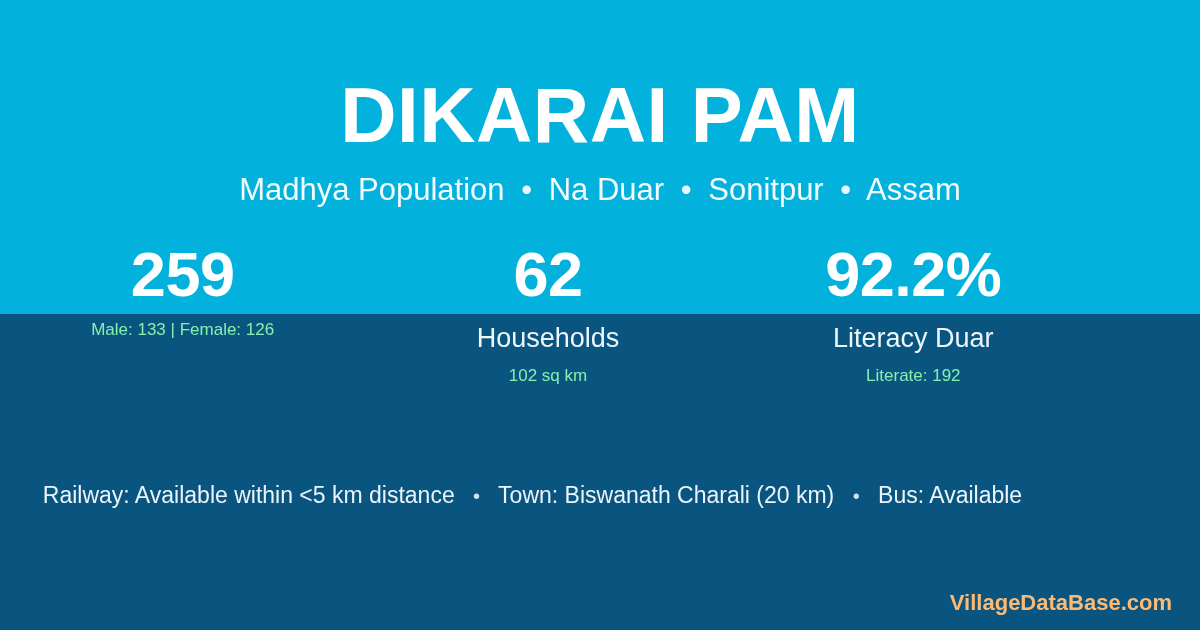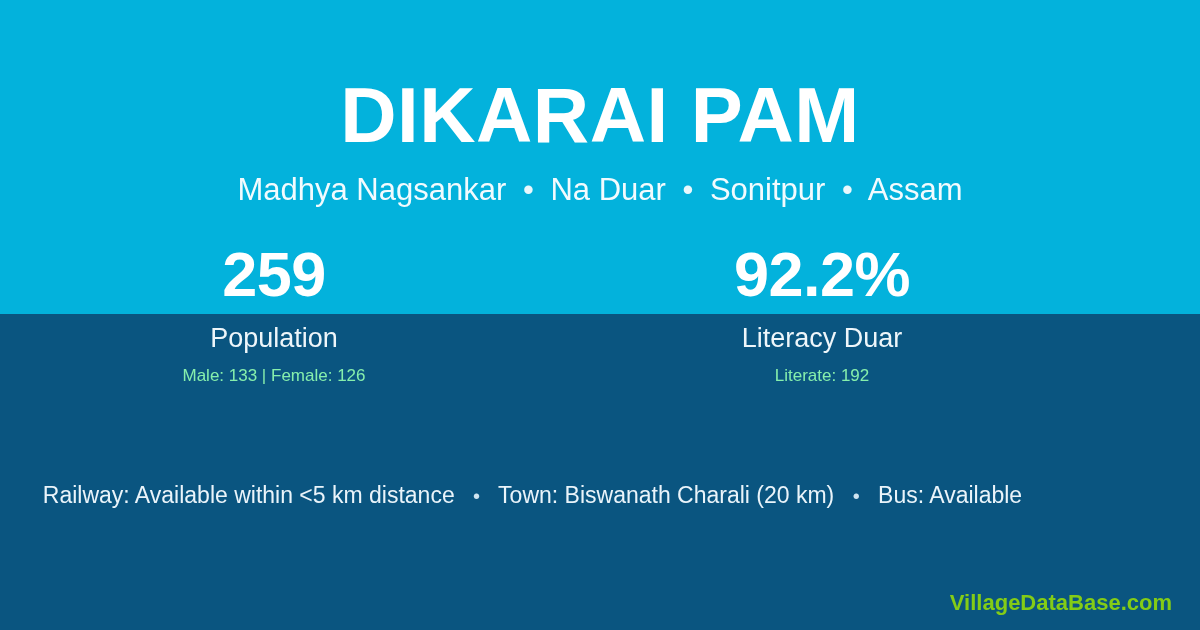--- a/index.html
+++ b/index.html
@@ -111,50 +111,54 @@
 </head>
 <body>
 
 <div id="card" style="background: rgb(10, 85, 128);">
 
   <div id="top-band" style="background: rgb(3, 178, 220);"></div>
 
   <div id="header">
     <div id="village-title">DIKARAI PAM</div>
     <div id="village-location">
-      <span>Madhya Nagsankar</span>
+      <span>Madhya Population</span>
       <span class="sep">•</span>
       <span>Na Duar</span>
       <span class="sep">•</span>
       <span>Sonitpur</span>
       <span class="sep">•</span>
       <span>Assam</span>
     </div>
   </div>
 
   <div id="stats">
 
     <div class="stat">
       <div class="stat-value">259</div>
-      <div class="stat-label">Population</div>
       <div class="stat-sub">Male: 133 | Female: 126</div>
     </div>
 
+    <div class="stat">
+      <div class="stat-value">62</div>
+      <div class="stat-label">Households</div>
+      <div class="stat-sub">102 sq km</div>
+    </div>
 
     <div class="stat">
       <div class="stat-value">92.2%</div>
       <div class="stat-label">Literacy Duar</div>
       <div class="stat-sub">Literate: 192</div>
     </div>
 
   </div>
 
   <div id="facilities">
     <span>Railway: Available within &lt;5 km distance</span>
     <span class="sep">•</span>
     <span>Town: Biswanath Charali (20 km)</span>
     <span class="sep">•</span>
     <span>Bus: Available</span>
   </div>
 
-  <div id="watermark" style="color: #84cc16;">VillageDataBase.com</div>
+  <div id="watermark" style="color: #fdba74;">VillageDataBase.com</div>
 
 </div>
 
 </body></html>

